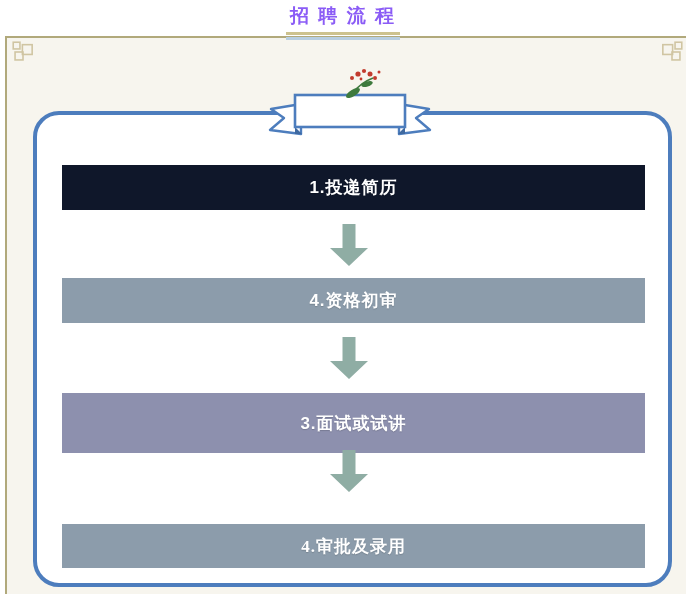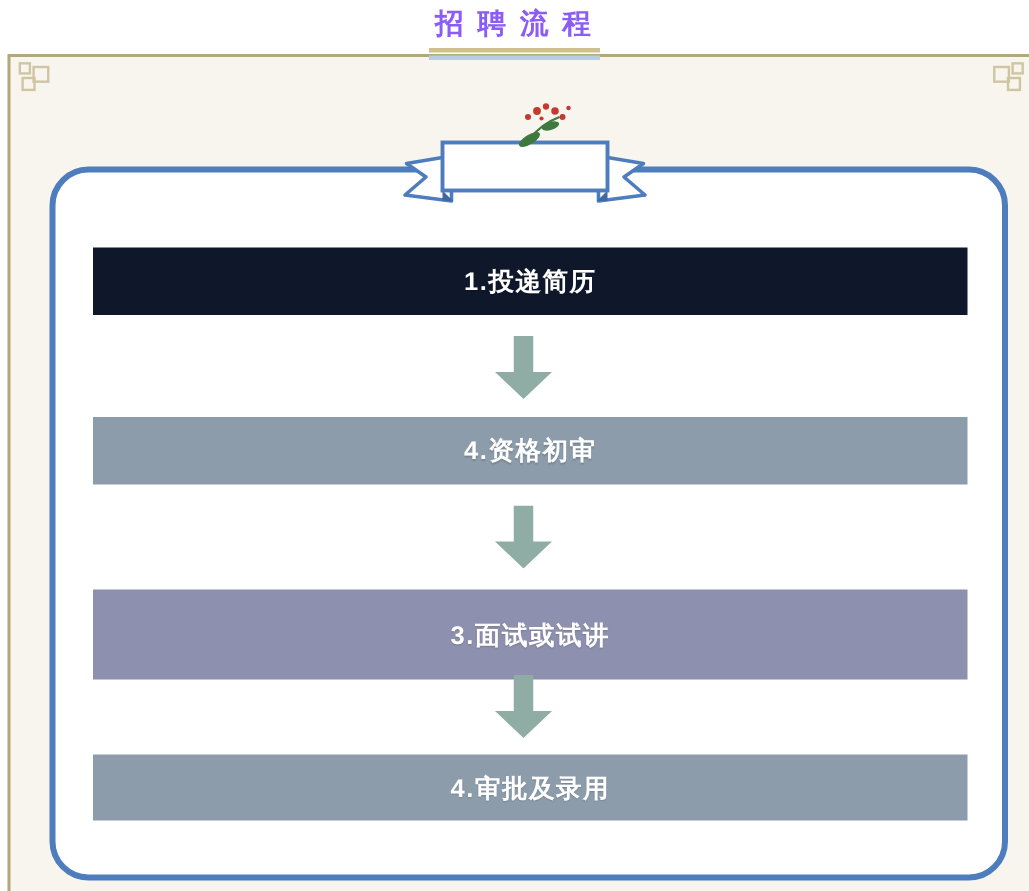--- a/index.html
+++ b/index.html
@@ -36,21 +36,21 @@
   
   .step{
     position:absolute;left:62px;width:583px;height:45px;z-index:4;
     display:flex;align-items:center;justify-content:center;
     color:#ffffff;font-weight:bold;font-size:17px;letter-spacing:1px;
     text-shadow:0 1px 1px rgba(0,0,0,0.15);
   }
   .step1{top:165px;}
   .step2{top:278px;}
   .step3{top:393px;height:60px;}
-  .step4{top:503px;height:44px;}
+  .step4{top:524px;height:44px;font-family:Liberation Serif, serif;}
   .arrow{position:absolute;left:330px;width:38px;height:42px;z-index:4;}
   .arrow1{top:224px;}
   .arrow2{top:337px;}
   .arrow3{top:450px;}
 </style>
 </head>
 <body>
 
 <div class="screen">
 

